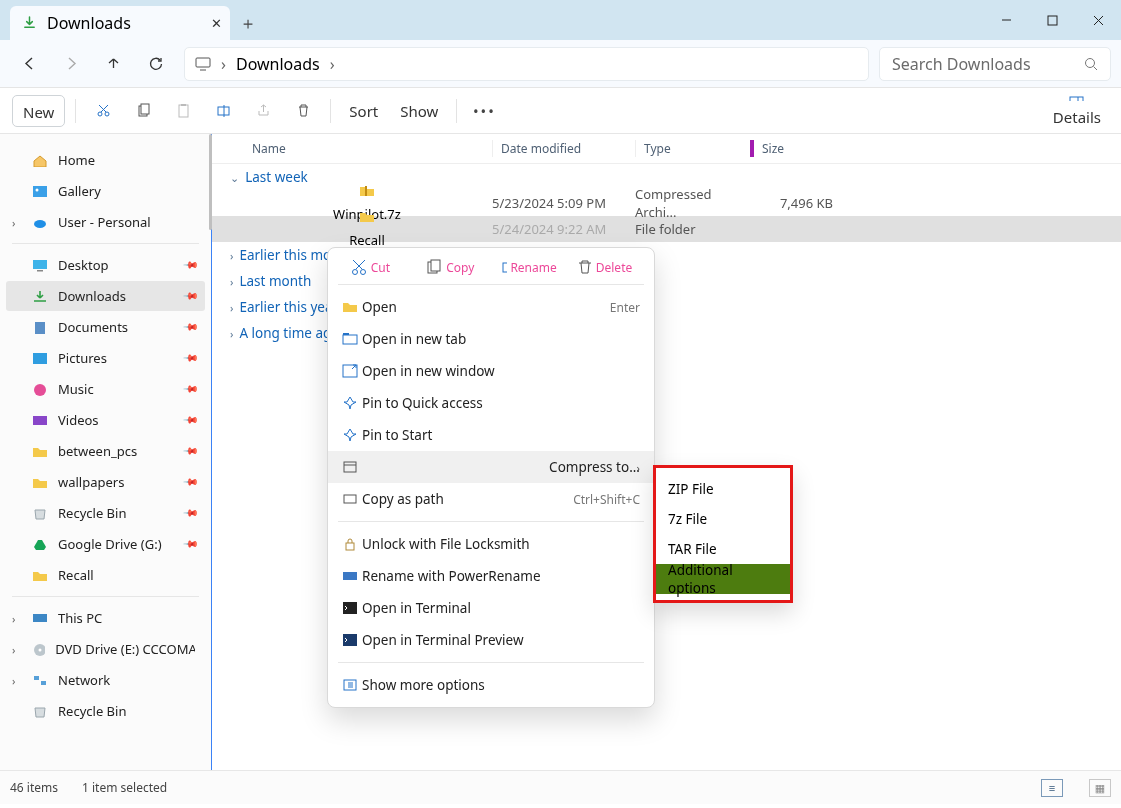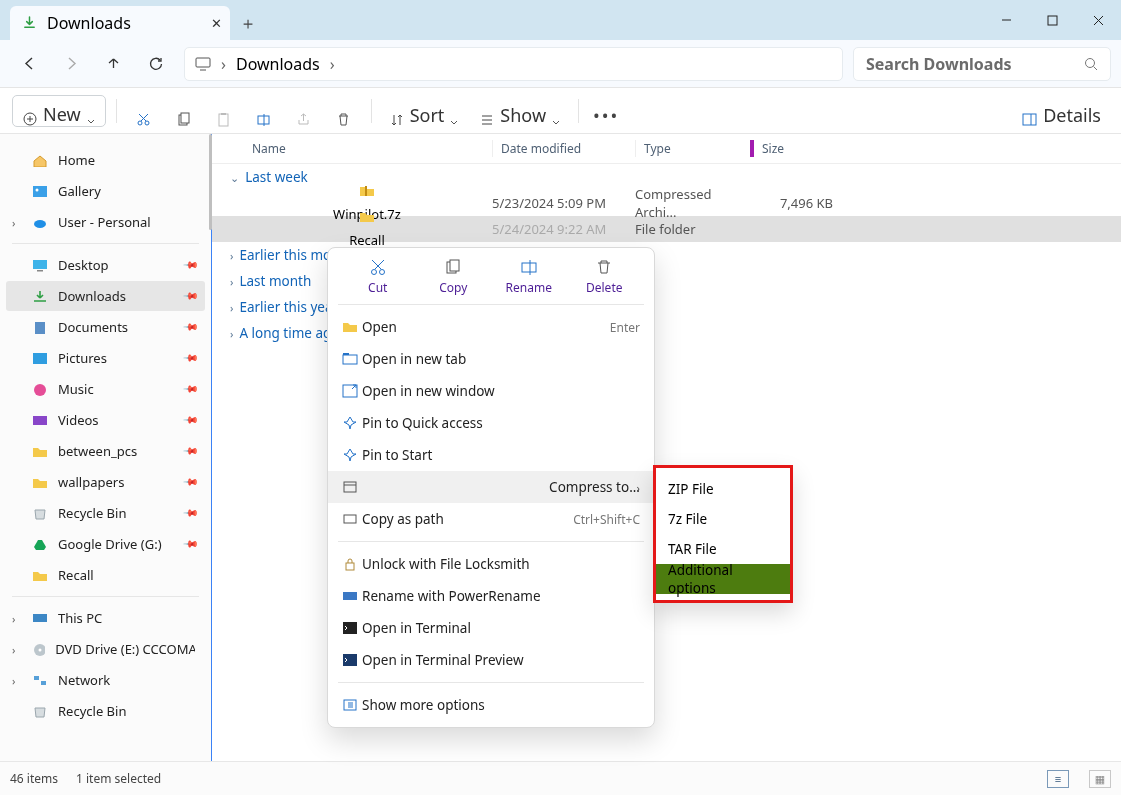--- a/index.html
+++ b/index.html
@@ -13,25 +13,25 @@
 .newtab { display: flex; align-items: center; justify-content: center; width: 36px; height: 34px; margin-top: 6px; font-size: 17px; color: #444; }
 .winctrls { display: flex; }
 .winctrls .ctrl { width: 46px; display: flex; align-items: center; justify-content: center; color: #222; }
 
 
 .addrrow { height: 48px; display: flex; align-items: center; gap: 4px; padding: 0 10px; background: #f7fafe; border-bottom: 1px solid #e5e5e5; }
 .navbtn { width: 38px; height: 36px; display: flex; align-items: center; justify-content: center; color: #333; border-radius: 4px; }
 .navbtn.dis { color: #9e9e9e; }
 .breadcrumb { flex: 1; height: 34px; display: flex; align-items: center; gap: 10px; padding: 0 10px; background: #fff; border: 1px solid #e6ebef; border-radius: 5px; margin: 0 6px; }
 .breadcrumb .chev { color: #666; }
-.searchbox { width: 258px; height: 34px; display: flex; align-items: center; padding: 0 12px; background: #fff; border: 1px solid #e6ebef; border-radius: 5px; color: #6b6b6b; justify-content: space-between; font-weight: bold; }
+.searchbox { width: 232px; height: 34px; display: flex; align-items: center; padding: 0 12px; background: #fff; border: 1px solid #e6ebef; border-radius: 5px; color: #6b6b6b; justify-content: space-between; }
 
 
 .toolbar { height: 46px; display: flex; align-items: center; gap: 6px; padding: 0 12px; border-bottom: 1px solid #e6e6e6; }
-.tbtn { display: flex; align-items: flex-end; gap: 6px; height: 32px; padding: 0 8px; color: #333; border-radius: 4px; font-size: 18px; }
+.tbtn { display: flex; align-items: center; gap: 6px; height: 32px; padding: 0 8px; color: #333; border-radius: 4px; font-size: 15px; flex-direction: column; }
 .tbtn.icon { width: 34px; justify-content: center; padding: 0; }
 .tbtn.dis { color: #b0b0b0; }
 .divider { width: 1px; height: 24px; background: #e3e3e3; margin: 0 4px; }
 .spacer { flex: 1; }
 .chip-new { border: 1px solid #cfd4d8; border-radius: 5px; padding: 0 10px; }
 
 
 .main { position: absolute; top: 134px; bottom: 22px; left: 0; right: 0; display: flex; }
 .sidebar { width: 212px; border-right: 1px solid #3b82f6; overflow: hidden; padding-top: 10px; background: #fbfbfb; }
 .sidebar .scroll-indicator { position: absolute; left: 209px; top: 0; width: 3px; height: 96px; background: #bfbfbf; border-radius: 2px; }
@@ -49,34 +49,34 @@
 .group .car { color: #5a7795; font-size: 11px; }
 .row { display: flex; align-items: center; height: 26px; padding-left: 30px; font-size: 13px; }
 .row.selected { background: #e0e0e0; }
 .row .nm { width: 250px; display: flex; align-items: center; gap: 8px; flex-direction: column; }
 .row .dt { width: 143px; color: #555; } .row .tp { width: 118px; color: #555; } .row .sz { width: 80px; color: #555; text-align: right; }
 .folder-ic, .zip-ic { width: 16px; height: 13px; }
 
 
 .ctx { position: absolute; left: 327px; top: 247px; width: 328px; background: #fff; border: 1px solid #d9d9d9; border-radius: 8px; box-shadow: 0 12px 28px rgba(0,0,0,.15); padding: 6px 0; z-index: 20; }
 .ctx-toprow { display: flex; justify-content: space-around; padding: 4px 12px 2px; }
-.ctx-topbtn { display: flex; flex-direction: column; align-items: center; gap: 3px; font-size: 12px; color: #4c1d95; width: 56px; }
+.ctx-topbtn { display: flex; flex-direction: row; align-items: center; gap: 3px; font-size: 12px; color: #ec4899; width: 56px; }
 .ctx-sep { height: 1px; background: #e6e6e6; margin: 6px 10px; }
 .ctx-item { display: flex; align-items: center; gap: 4px; height: 32px; padding: 0 14px; font-size: 13.5px; color: #222; position: relative; }
 .ctx-item.hov { background: #f0f0f0; justify-content: space-between; }
 .ctx-item .hint { position: absolute; right: 14px; color: #777; font-size: 12px; }
 .ctx-item .sub { position: absolute; right: 14px; color: #555; font-size: 11px; }
 
 
 .submenu { position: absolute; left: 653px; top: 465px; width: 140px; background: #fff; border: 3px solid #e41818; box-shadow: 0 10px 22px rgba(0,0,0,.14); padding: 6px 0; z-index: 30; }
 .submenu .sitem { height: 30px; display: flex; align-items: center; padding: 0 12px; font-size: 13.5px; }
 .submenu .sitem.hov { background: #4d7c0f; }
 
 
-.status { position: absolute; bottom: 13px; left: 0; right: 0; height: 34px; display: flex; align-items: center; padding: 0 10px; font-size: 12px; color: #444; border-top: 1px solid #e7e7e7; background: #fbfbfb; gap: 18px; }
+.status { position: absolute; bottom: 4px; left: 0; right: 0; height: 34px; display: flex; align-items: center; padding: 0 10px; font-size: 12px; color: #444; border-top: 1px solid #e7e7e7; background: #fbfbfb; gap: 24px; }
 .status .sp { flex: 1; }
 .viewbtn { width: 22px; height: 18px; border: 1px solid #7a99b8; display: inline-flex; align-items: center; justify-content: center; margin-left: 2px; color: #33567a; font-size: 11px; }
 .viewbtn.off { border-color: #c8c8c8; color: #888; }
 
 
 svg { display: block; }
 </style>
 </head>
 <body>
 

